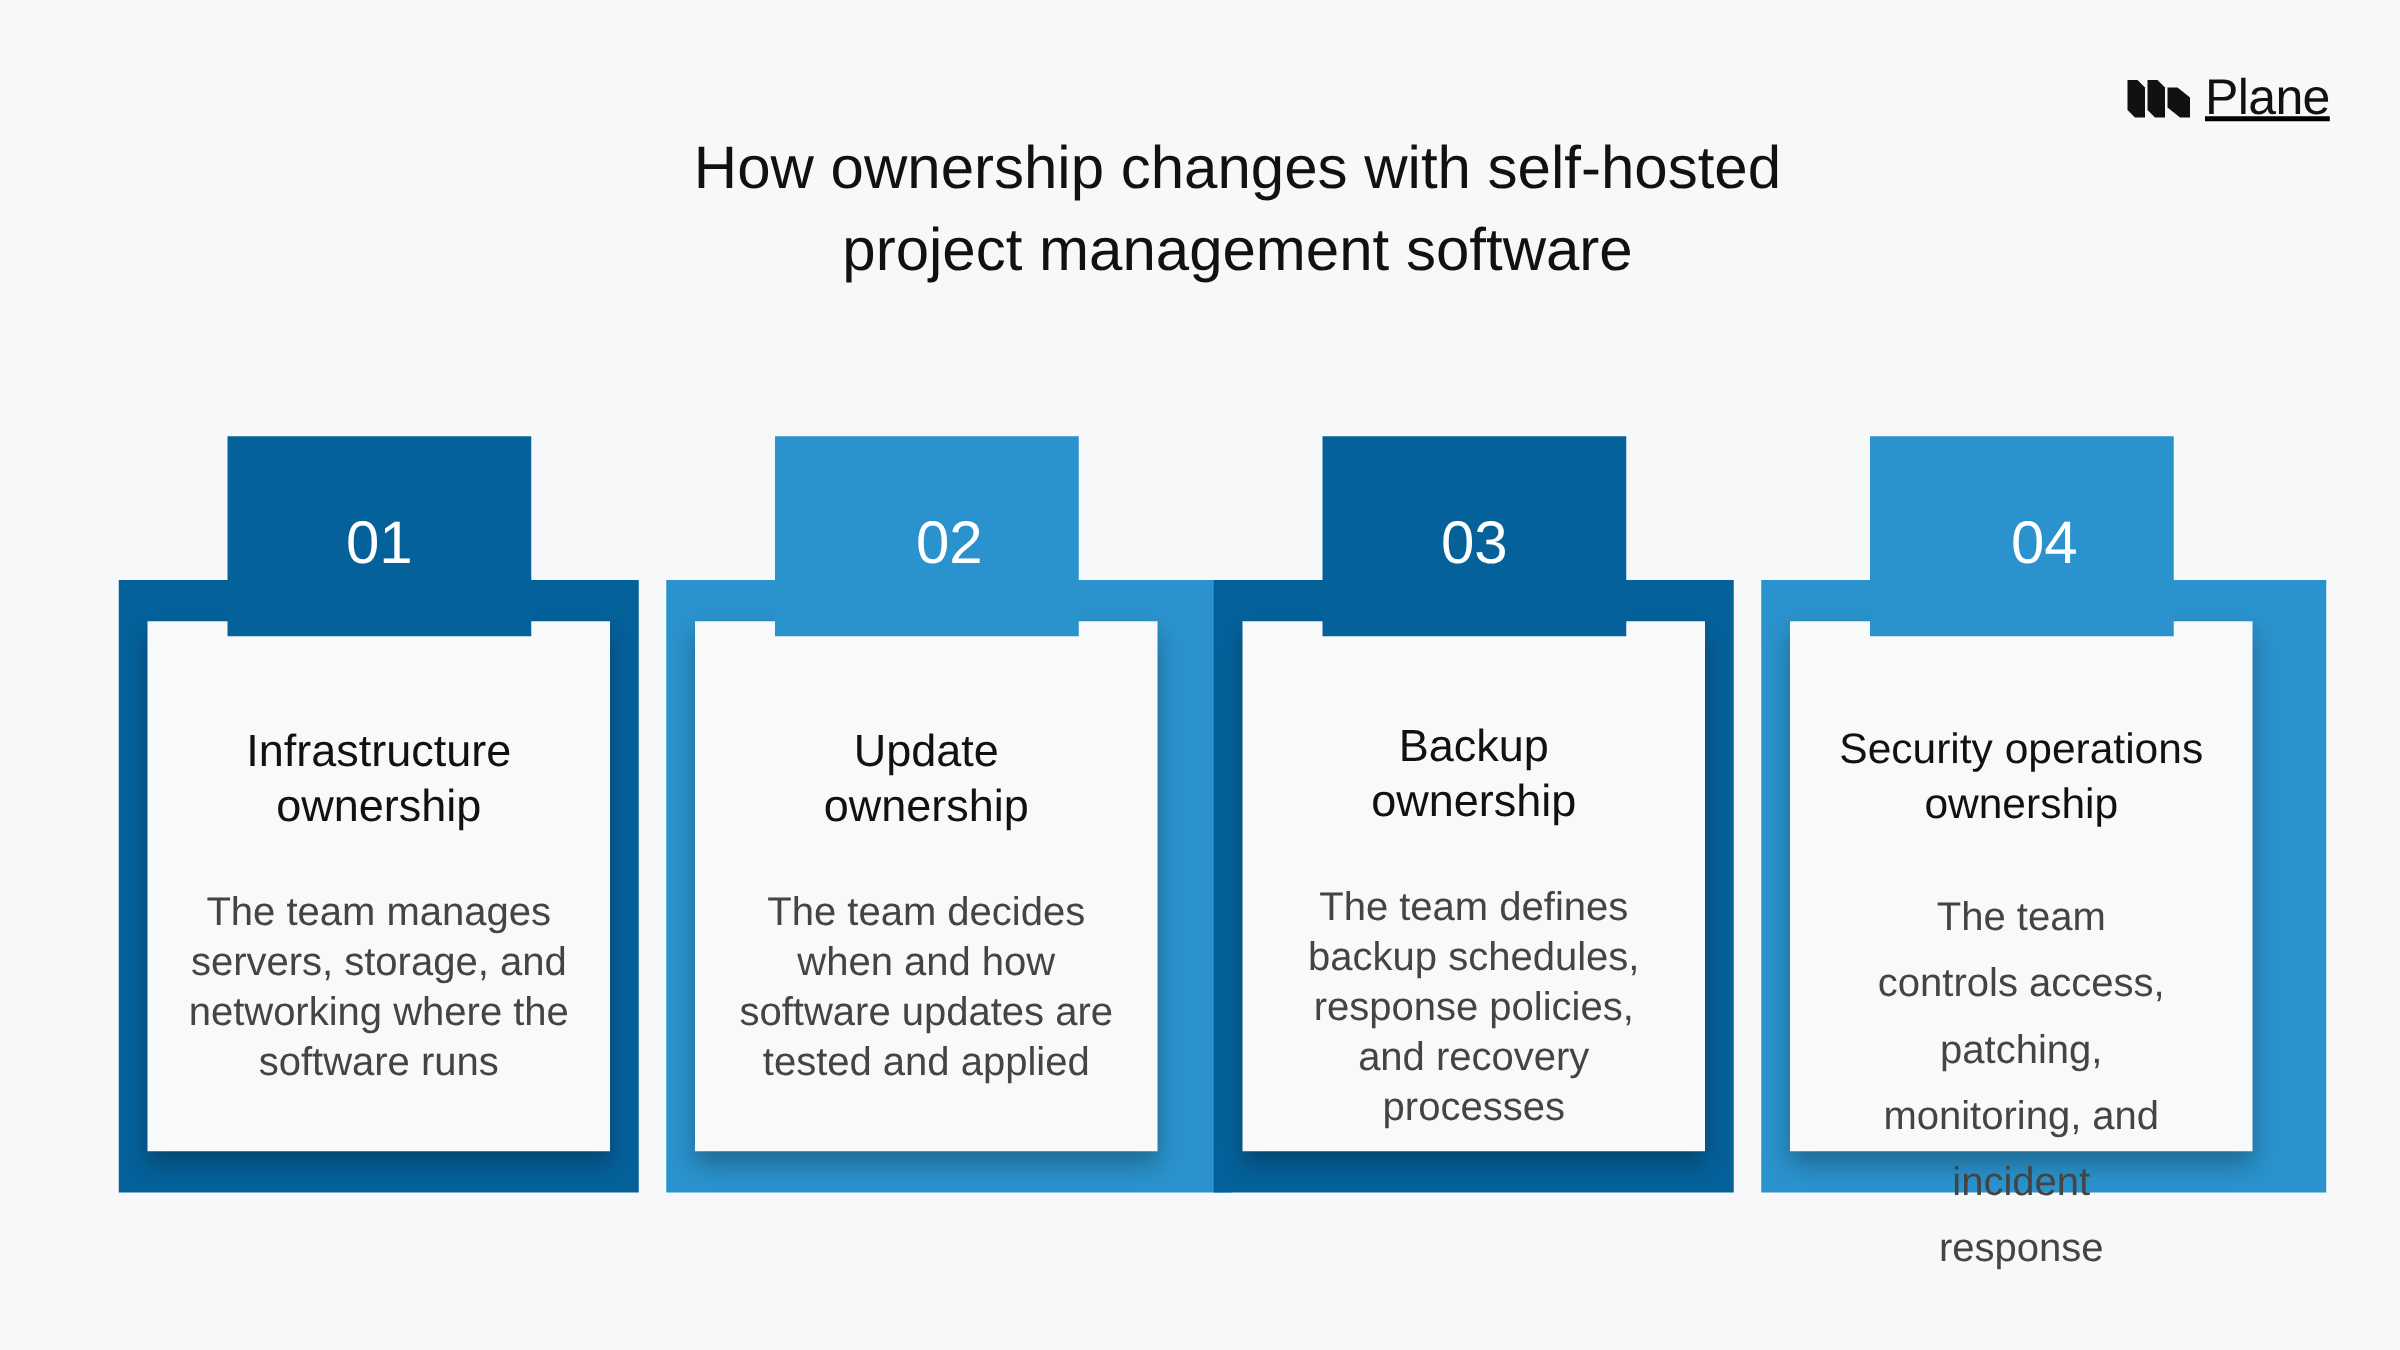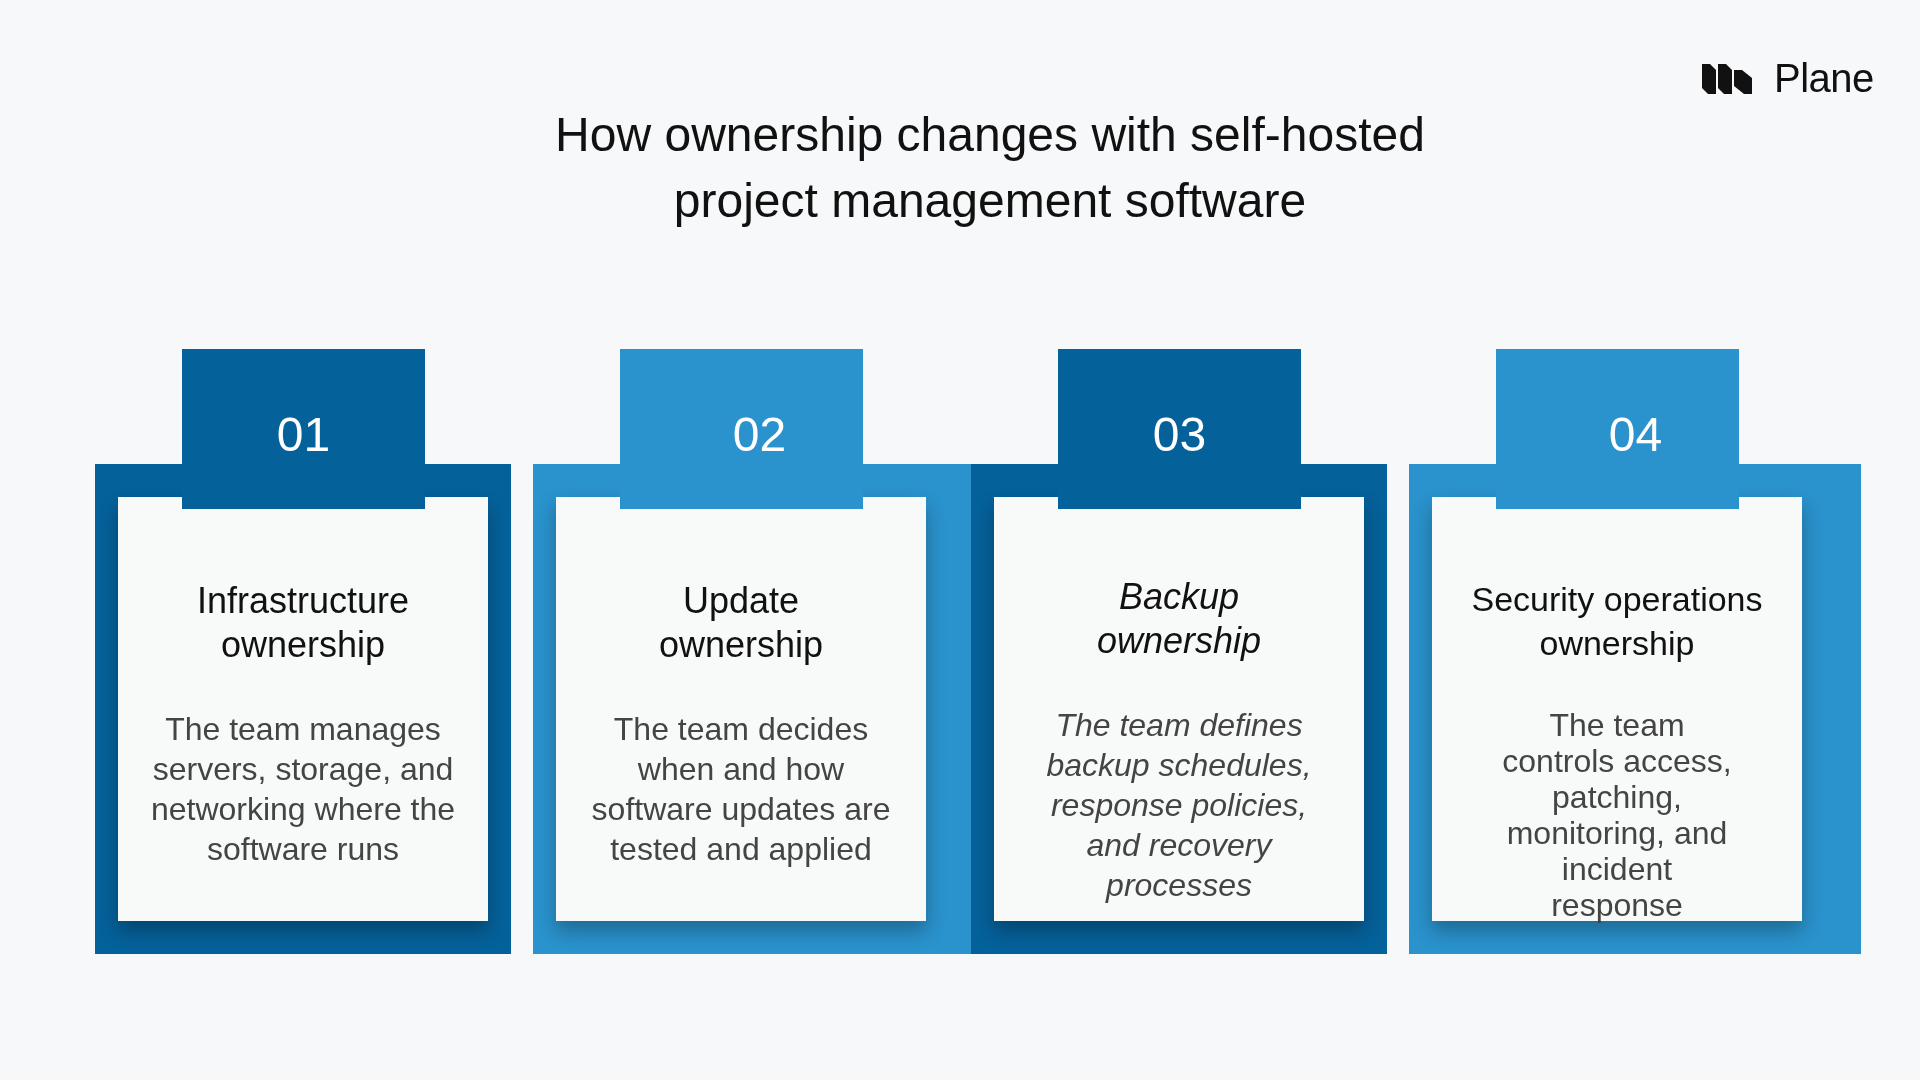--- a/index.html
+++ b/index.html
@@ -1,20 +1,20 @@
 <!DOCTYPE html>
 <html><head>
 <meta charset="utf-8">
 <style>
   html, body { margin:0; padding:0; }
   body {
     width:1920px; height:1080px; background:#f7f8f9; position:relative; overflow:hidden;
     font-family:"Liberation Sans", "DejaVu Sans", sans-serif;
   }
-  .logo { position:absolute; left:1700px; top:56px; display:flex; align-items:center; gap:18px; }
+  .logo { position:absolute; left:1700px; top:56px; display:flex; align-items:center; gap:8px;text-decoration:underline; }
   .logo svg { display:block; }
   .logo-text { font-size:40px; color:#111; letter-spacing:-0.5px; }
   .title {
     position:absolute; left:0; width:1980px; top:102px; text-align:center;
     font-size:48px; line-height:66px; color:#111; font-weight:400;
   }
   .title div { white-space:nowrap; }
   .card { position:absolute; top:309px; width:416px; height:645px; }
   .tab {
     position:absolute; left:87px; top:0; width:243px; height:160px;
@@ -64,29 +64,29 @@
     <div class="inner">
       <div class="card-title" style="width:200px;">Update ownership</div>
       <div class="card-body">The team decides when and how software updates are tested and applied</div>
     </div>
   </div>
   <div class="tab">02</div>
 </div>
 
 <div class="card dark" style="left:971px;">
   <div class="frame">
-    <div class="inner" style="padding-top:78px;font-style:italic;">
+    <div class="inner" style="padding-top:78px;">
       <div class="card-title" style="width:200px;">Backup ownership</div>
       <div class="card-body" style="width:310px;">The team defines backup schedules, response policies, and recovery processes</div>
     </div>
   </div>
   <div class="tab">03</div>
 </div>
 
 <div class="card light" style="left:1409px;">
   <div class="frame">
     <div class="inner" style="padding-top:80px;">
       <div class="card-title" style="width:340px; font-size:34px;">Security operations ownership</div>
-      <div class="card-body" style="width:250px; line-height:36px;">The team controls access, patching, monitoring, and incident response</div>
+      <div class="card-body" style="width:250px; line-height:53px;">The team controls access, patching, monitoring, and incident response</div>
     </div>
   </div>
   <div class="tab">04</div>
 </div>
 
 </body></html>

